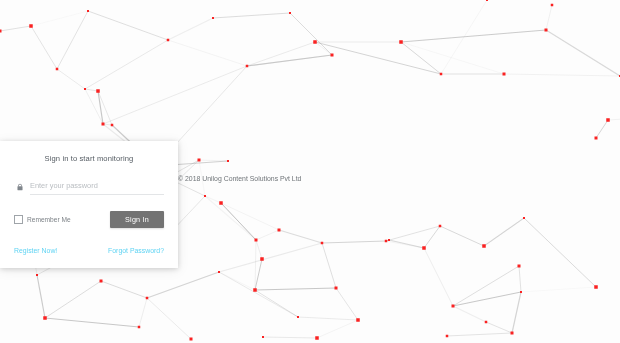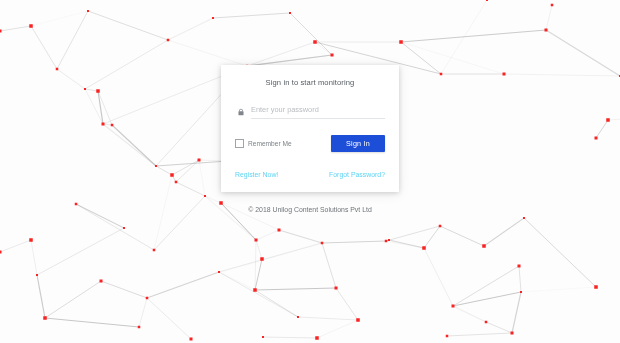--- a/index.html
+++ b/index.html
@@ -24,21 +24,21 @@
     display: block;
   }
 
   
   .page-center {
     position: absolute;
     left: 0; top: 0;
     width: 620px;
     height: 343px;
     display: flex;
-    flex-direction: column;
+    flex-direction: row;
     align-items: center;
     justify-content: flex-start;
   }
 
   .login-card {
     position: relative;
     margin-top: 65px;
     width: 178px;
     background: #ffffff;
     box-shadow: 0 1px 5px rgba(0,0,0,0.16), 0 2px 12px rgba(0,0,0,0.08);
@@ -113,21 +113,21 @@
     flex: 0 0 9px;
     margin-right: 4px;
   }
   .remember-label {
     font-size: 6.6px;
     color: #7d8287;
     white-space: nowrap;
   }
 
   .signin-btn {
-    background: #1d4ed8;
+    background: #737373;
     color: #ffffff;
     border: none;
     font-family: "Liberation Sans", sans-serif;
     font-size: 7.2px;
     padding: 0;
     width: 54px;
     height: 17px;
     line-height: 17px;
     text-align: center;
     cursor: pointer;

